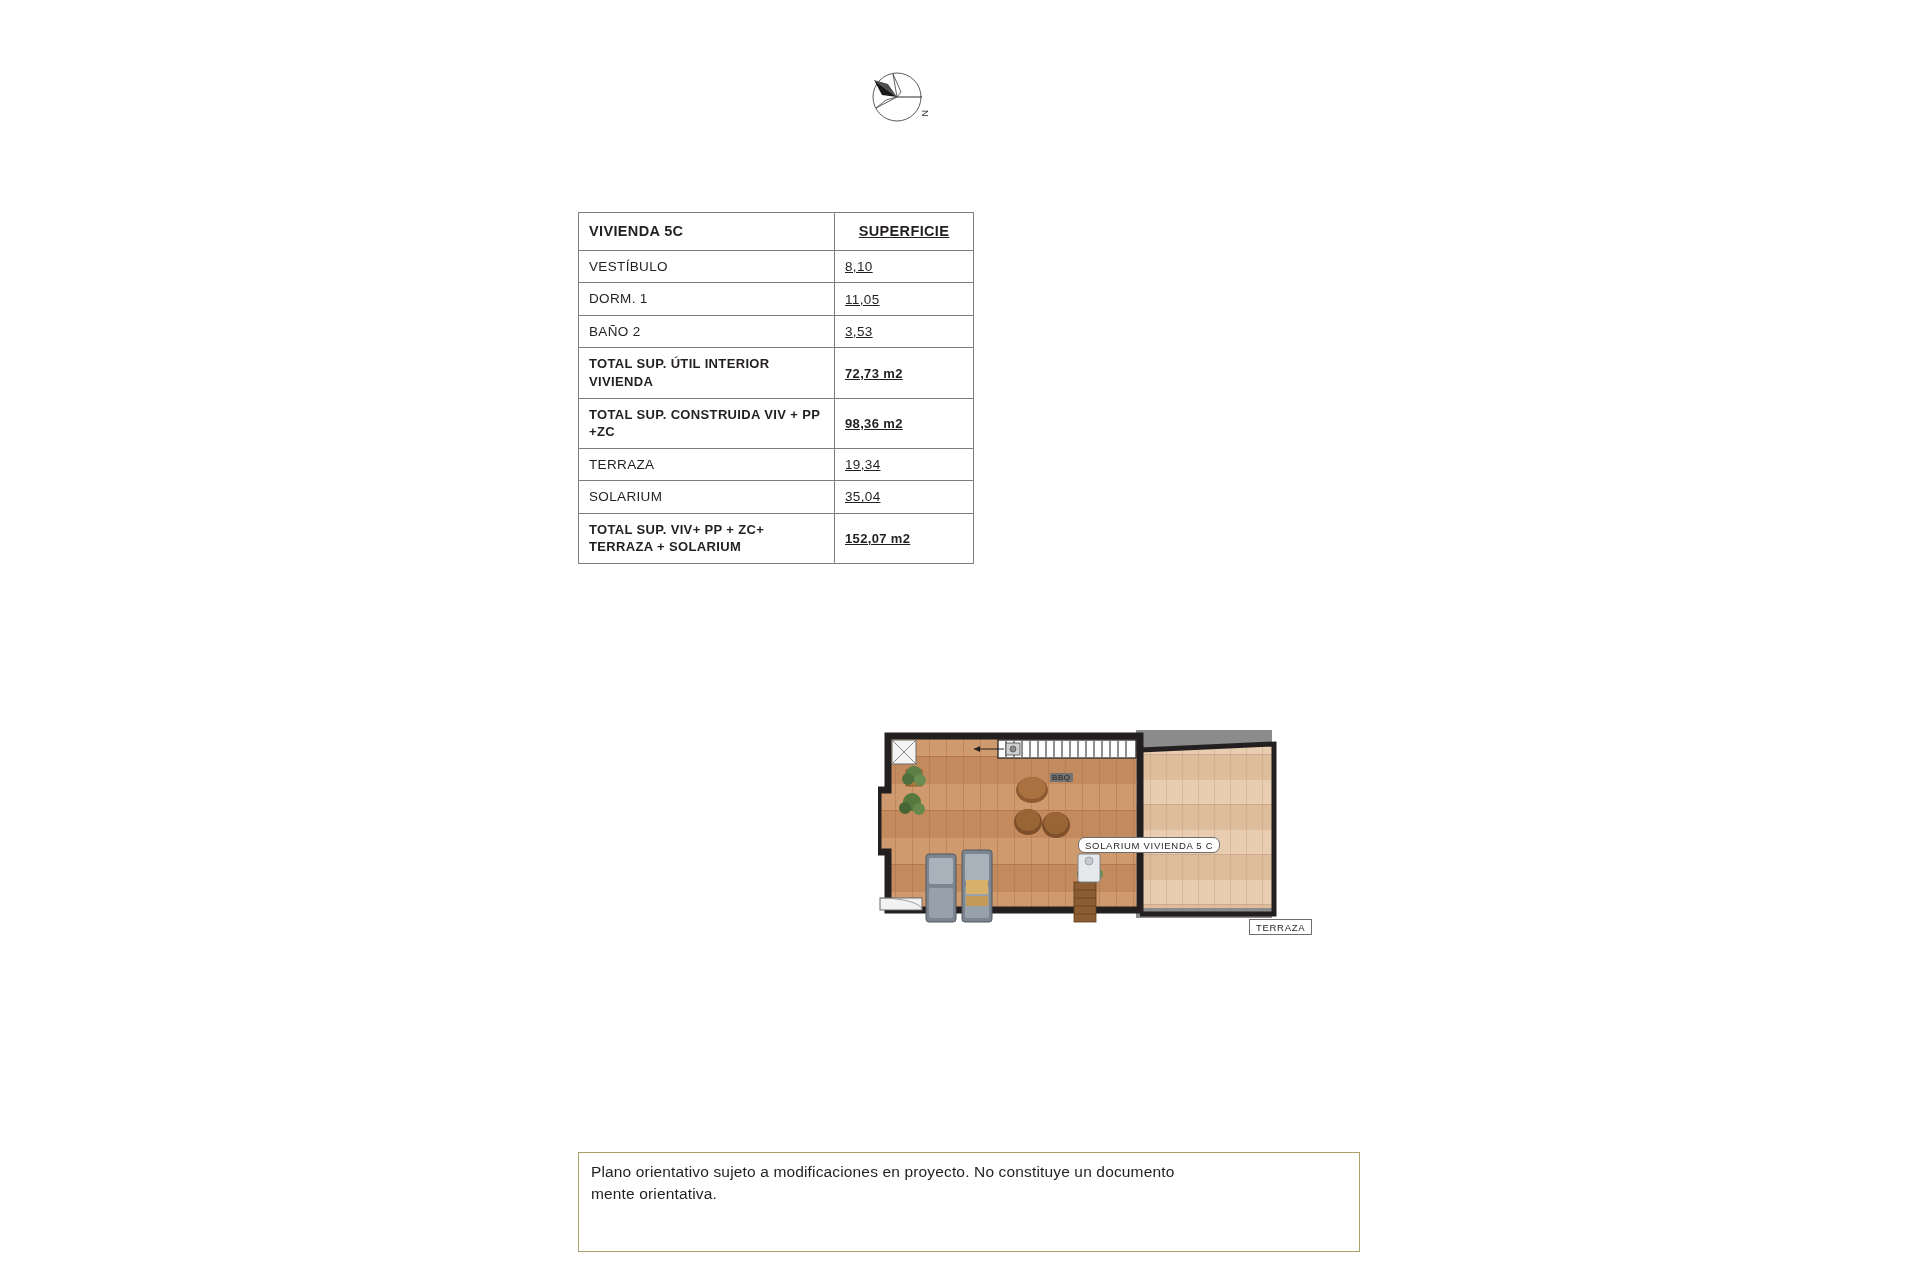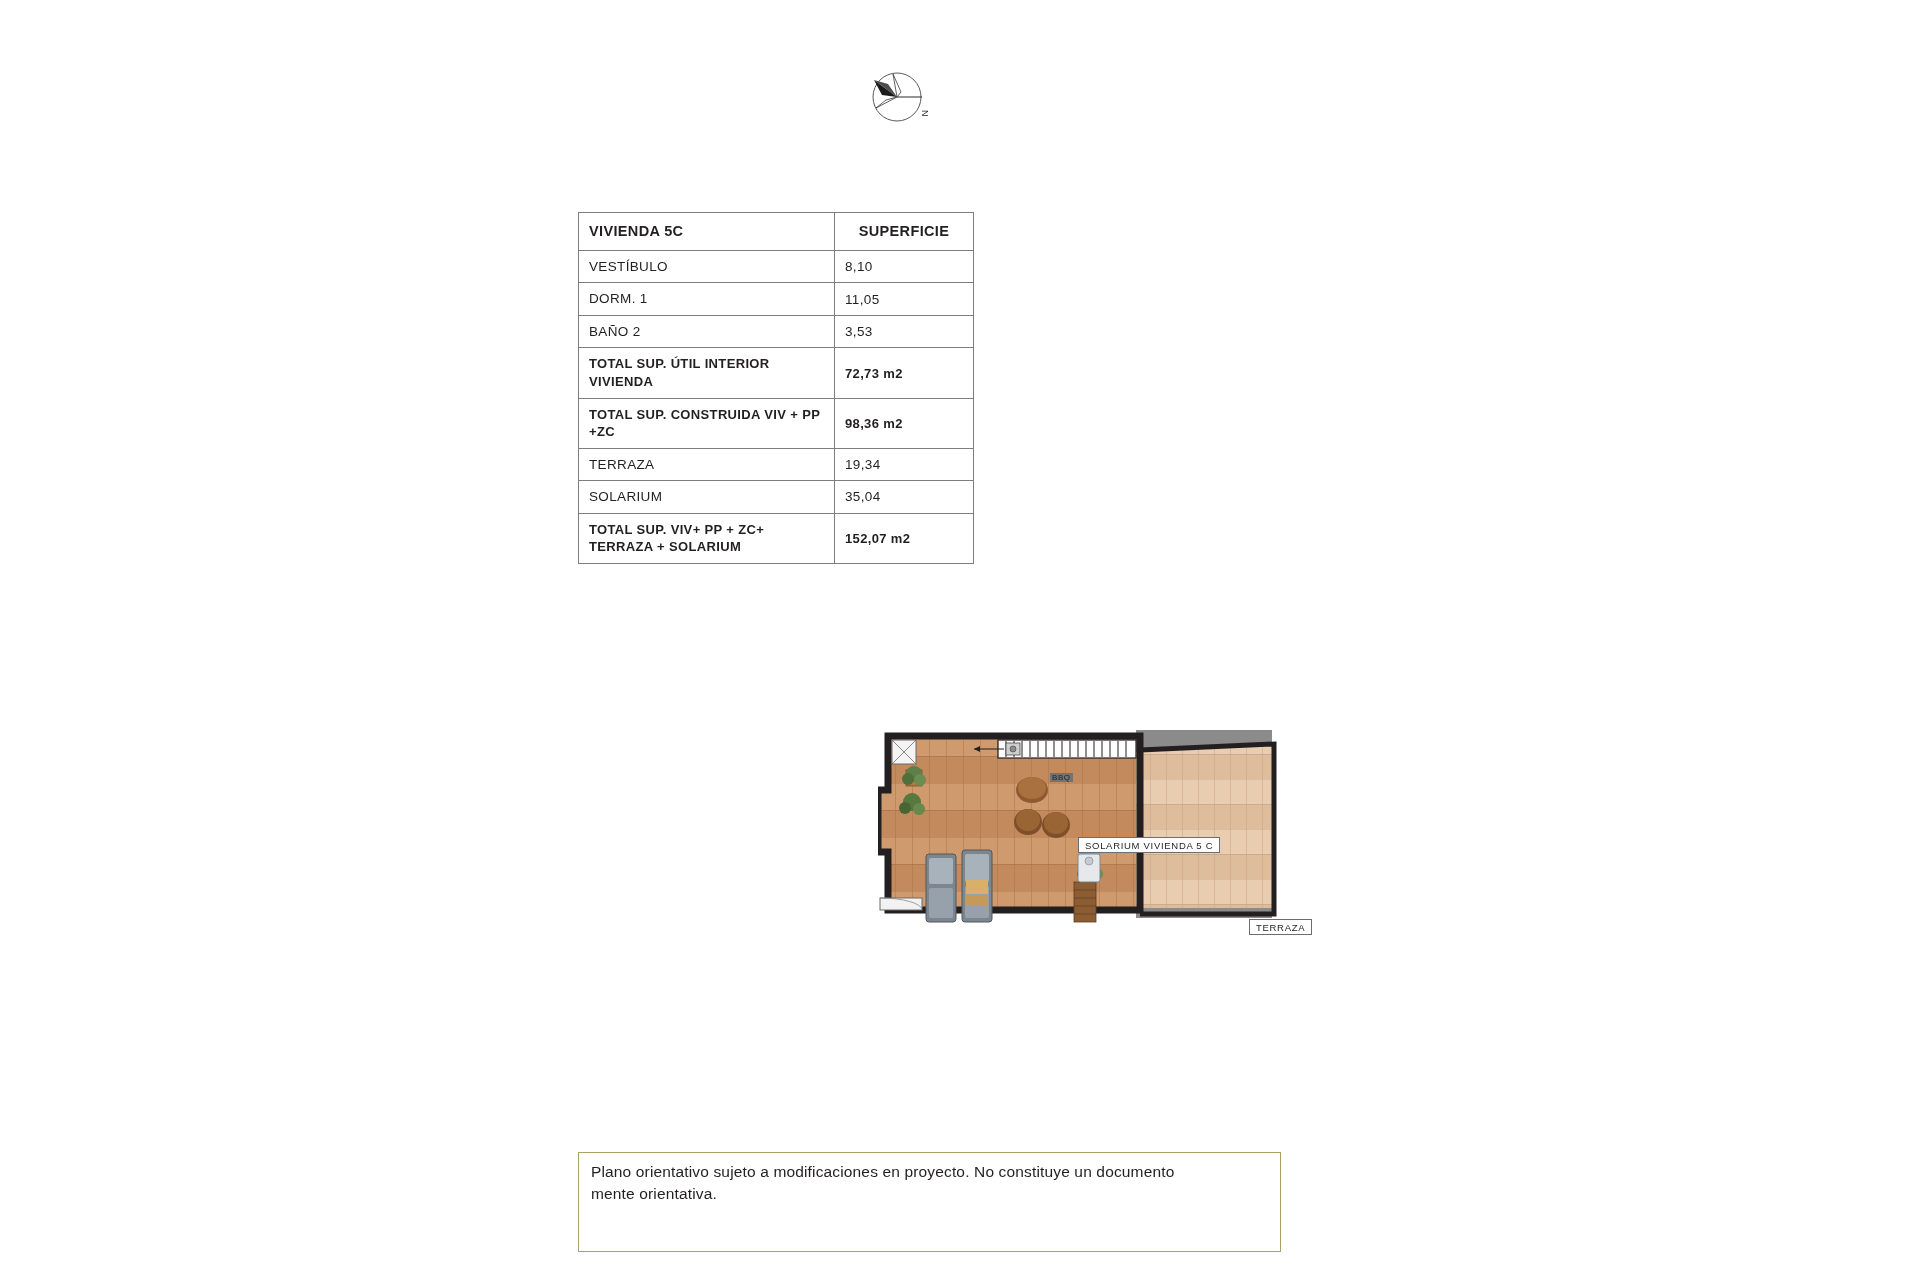--- a/index.html
+++ b/index.html
@@ -55,20 +55,21 @@
     text-align: left;
     font-size: 13.5px;
     letter-spacing: .35px;
     line-height: 1.3;
   }
   .areas-table .c-val {
     width: 118px;
     padding: 7px 10px;
     font-size: 13.5px;
     letter-spacing: .35px;
+    text-decoration: underline;
   }
   .areas-table tr.head .c-name,
   .areas-table tr.head .c-val {
     font-weight: bold;
     font-size: 14.5px;
     padding-top: 9px;
     padding-bottom: 9px;
   }
   .areas-table tr.bold .c-name,
   .areas-table tr.bold .c-val {
@@ -92,39 +93,39 @@
   .room-label {
     position: absolute;
     background: #ffffff;
     border: 1px solid #6d6d6d;
     font-size: 9.5px;
     letter-spacing: .7px;
     padding: 2px 6px 1px 6px;
     white-space: nowrap;
     color: #231f20;
   }
-  #label-solarium { left: 1078px; top: 837px; }
+  #label-solarium { left: 1078px; top: 837px; border-radius: 7px; }
   #label-terraza  { left: 1249px; top: 919px; }
   #label-bbq {
     position: absolute;
     left: 1050px;
     top: 773px;
     font-size: 8px;
     letter-spacing: .6px;
     color: #231f20;
     background: #737373;
     padding: 0 2px;
   }
 
   
   .disclaimer {
     position: absolute;
     left: 578px;
     top: 1152px;
-    width: 703px;
+    width: 782px;
     min-height: 100px;
     border: 1px solid #a9a06a;
     padding: 8px 12px 10px 12px;
     box-sizing: border-box;
     font-size: 15.5px;
     line-height: 1.42;
     letter-spacing: .15px;
     color: #231f20;
   }
   .disclaimer p { margin: 0; }

